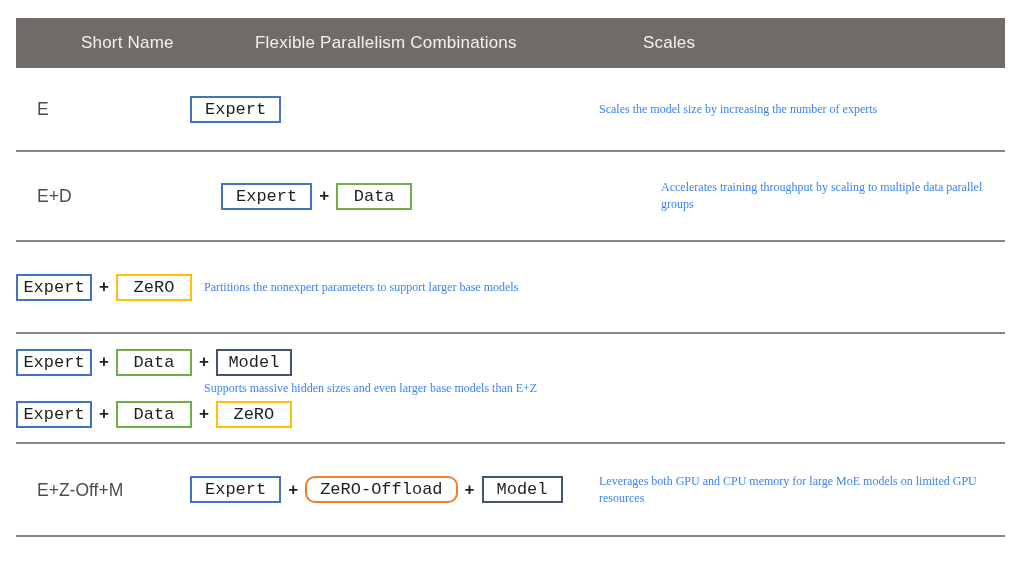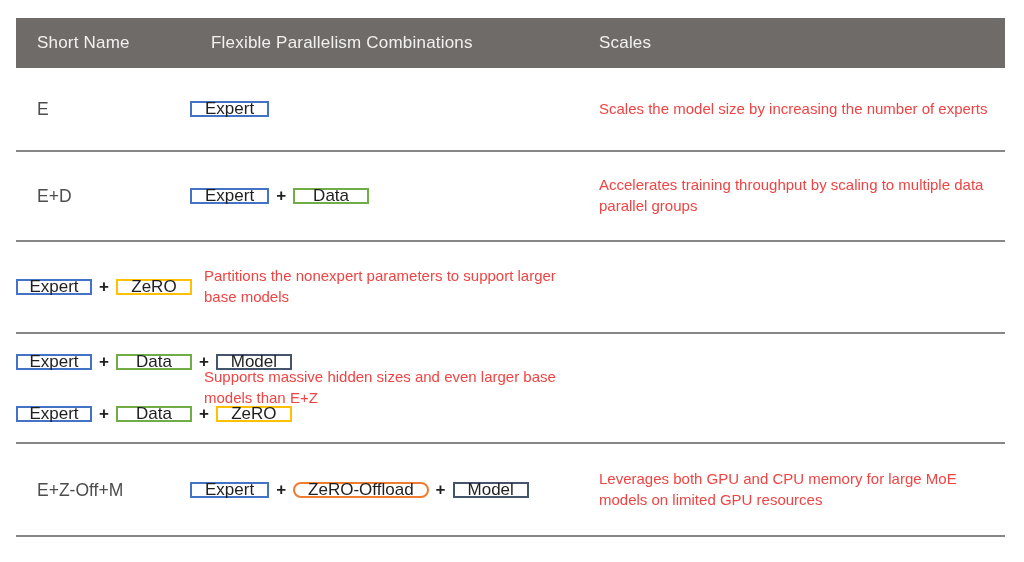--- a/index.html
+++ b/index.html
@@ -25,31 +25,32 @@
   }
   .thead {
     display: grid;
     grid-template-columns: 174px 395px 1fr;
     height: 50px;
     align-items: center;
     background: var(--header-bg, #6F6B69);
     color: var(--header-fg, #F2F1F0);
     font-size: 17px;
     letter-spacing: 0.2px;
+    padding-left: 44px;
   }
   .th { padding-left: 21px; white-space: nowrap; }
   .th.benefit-h { padding-left: 14px; }
   .row {
     display: grid;
     grid-template-columns: 174px 395px 1fr;
     align-items: center;
     border-bottom: 2px solid var(--divider, #868686);
   }
   .row:nth-child(1) { min-height: 84px; }
-  .row:nth-child(2) { min-height: 90px; }
+  .row:nth-child(2) { min-height: 90px; gap: 31px; }
   .row:nth-child(3) { min-height: 92px; }
   .row:nth-child(4) { min-height: 110px; }
   .row:nth-child(5) { min-height: 93px; }
   .cell { display: flex; flex-direction: column; justify-content: center; }
   .cell-short { padding-left: 21px; gap: 24px; }
   .short-name {
     font-size: 17.5px;
     color: #4d4d4d;
     height: 28px;
     line-height: 28px;
@@ -65,34 +66,36 @@
   .pbox {
     display: inline-flex;
     align-items: center;
     justify-content: center;
     min-width: 76px;
     padding: 1px 13px;
     border: 2px solid #4472C4;
     background: #ffffff;
     font-size: 17px;
     color: #1f1f1f;
-    height: 16px;
+    height: 27px;
+    font-family: Liberation Mono, monospace;
   }
   .plus {
     font-size: 17px;
     font-weight: 700;
     color: #1f1f1f;
     margin: 0 7px;
   }
   .cell-benefit { padding-left: 14px; padding-right: 10px; }
   .benefit-text {
-    font-size: 15px;
+    font-size: 12px;
     line-height: 1.38;
-    color: #ef4444;
+    color: #3b82f6;
     max-width: 404px;
+    font-family: Liberation Serif, serif;
   }
 </style>
 </head>
 <body>
 
 <div class="page">
   <div class="table">
     <div class="thead">
       <div class="th">Short Name</div>
       <div class="th">Flexible Parallelism Combinations</div>

